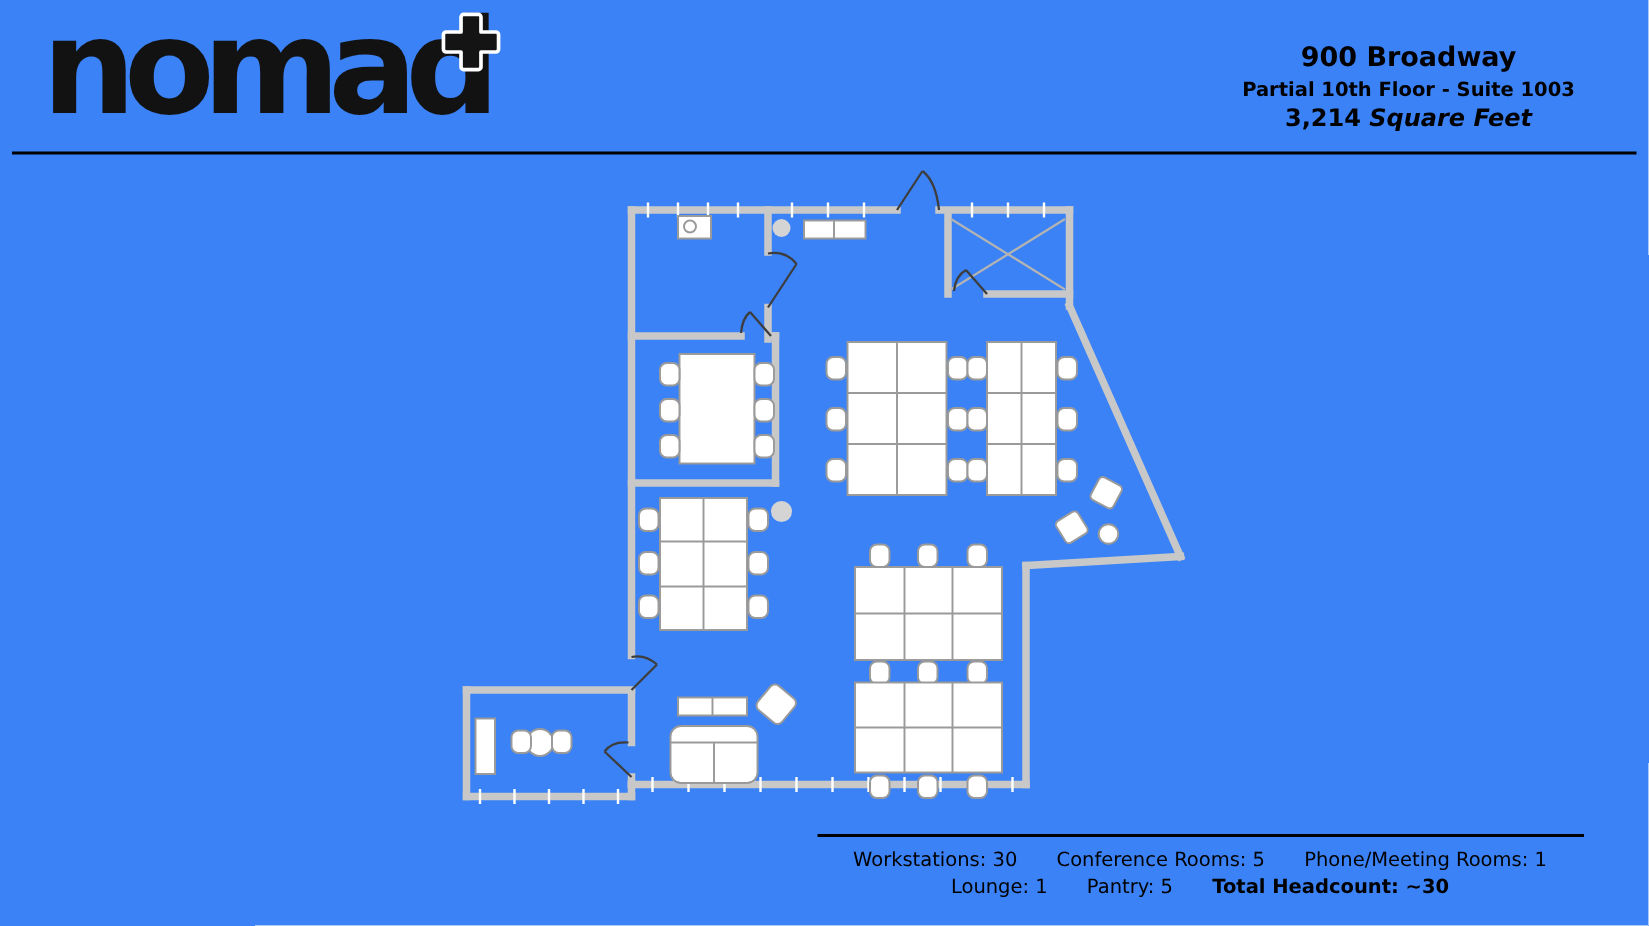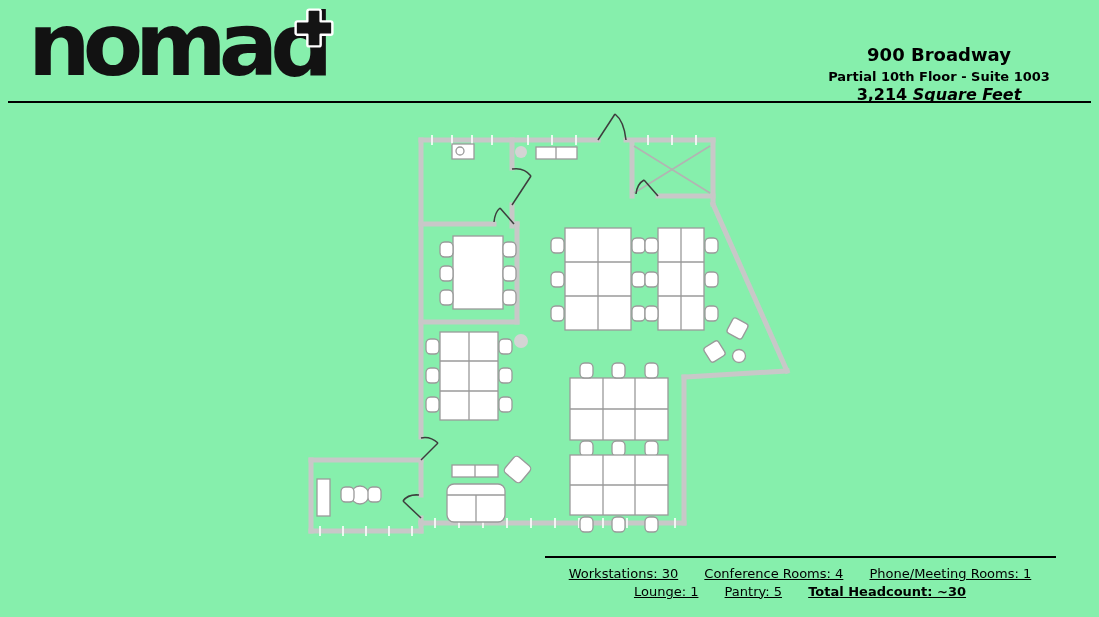--- a/index.html
+++ b/index.html
@@ -1,31 +1,31 @@
 <!DOCTYPE html>
 <html><head>
 <meta charset="utf-8">
 <style>
   html,body{margin:0;padding:0;background:#fff;}
-  .page{position:relative;width:1099px;height:617px;background:#86efac;overflow:hidden;
+  .page{position:relative;width:1099px;height:617px;background:#3b82f6;overflow:hidden;
         font-family:"DejaVu Sans","Liberation Sans",sans-serif;color:#000;}
   .logo{position:absolute;left:28px;top:-6px;font-size:88px;font-weight:bold;
         letter-spacing:-8px;line-height:102px;color:#121212;white-space:nowrap;}
   .logo-plus{position:absolute;left:293px;top:7px;width:42px;height:42px;}
-  .header-info{position:absolute;top:43px;left:779px;width:320px;text-align:center;}
+  .header-info{position:absolute;top:27px;left:779px;width:320px;text-align:center;}
   .building{font-size:18px;font-weight:bold;line-height:24px;}
   .suite{font-size:13px;font-weight:bold;line-height:19px;}
   .area{font-size:16px;font-weight:bold;line-height:18px;}
   .area .unit{font-style:italic;}
   .hr-top{position:absolute;left:8px;width:1083px;top:101px;height:2px;background:#000;}
   .plan-svg{position:absolute;left:0;top:0;}
   .footer-rule{position:absolute;left:545px;top:556px;width:511px;height:2px;background:#000;}
   .footer-text{position:absolute;left:510px;top:565px;width:580px;text-align:center;
                font-size:13px;line-height:17.5px;}
-  .footer-text .item{margin:0 11px;text-decoration:underline;}
+  .footer-text .item{margin:0 11px;}
   .footer-text .total{font-weight:bold;}
 </style>
 </head>
 <body>
 
 <div class="page">
 
   <div class="logo">nomad</div>
   <div class="logo-plus">
     <svg width="42" height="42" viewBox="0 0 24 24">
@@ -246,21 +246,21 @@
           <path d="M438,443 Q430,436 421,438"></path>
       </g>
     </g>
   </svg>
 
   <div class="footer-rule"></div>
 
   <div class="footer-text">
     <div>
       <span class="item">Workstations: 30</span>
-      <span class="item">Conference Rooms: 4</span>
+      <span class="item">Conference Rooms: 5</span>
       <span class="item">Phone/Meeting Rooms: 1</span>
     </div>
     <div>
       <span class="item">Lounge: 1</span>
       <span class="item">Pantry: 5</span>
       <span class="item total">Total Headcount: ~30</span>
     </div>
   </div>
 
 </div>

